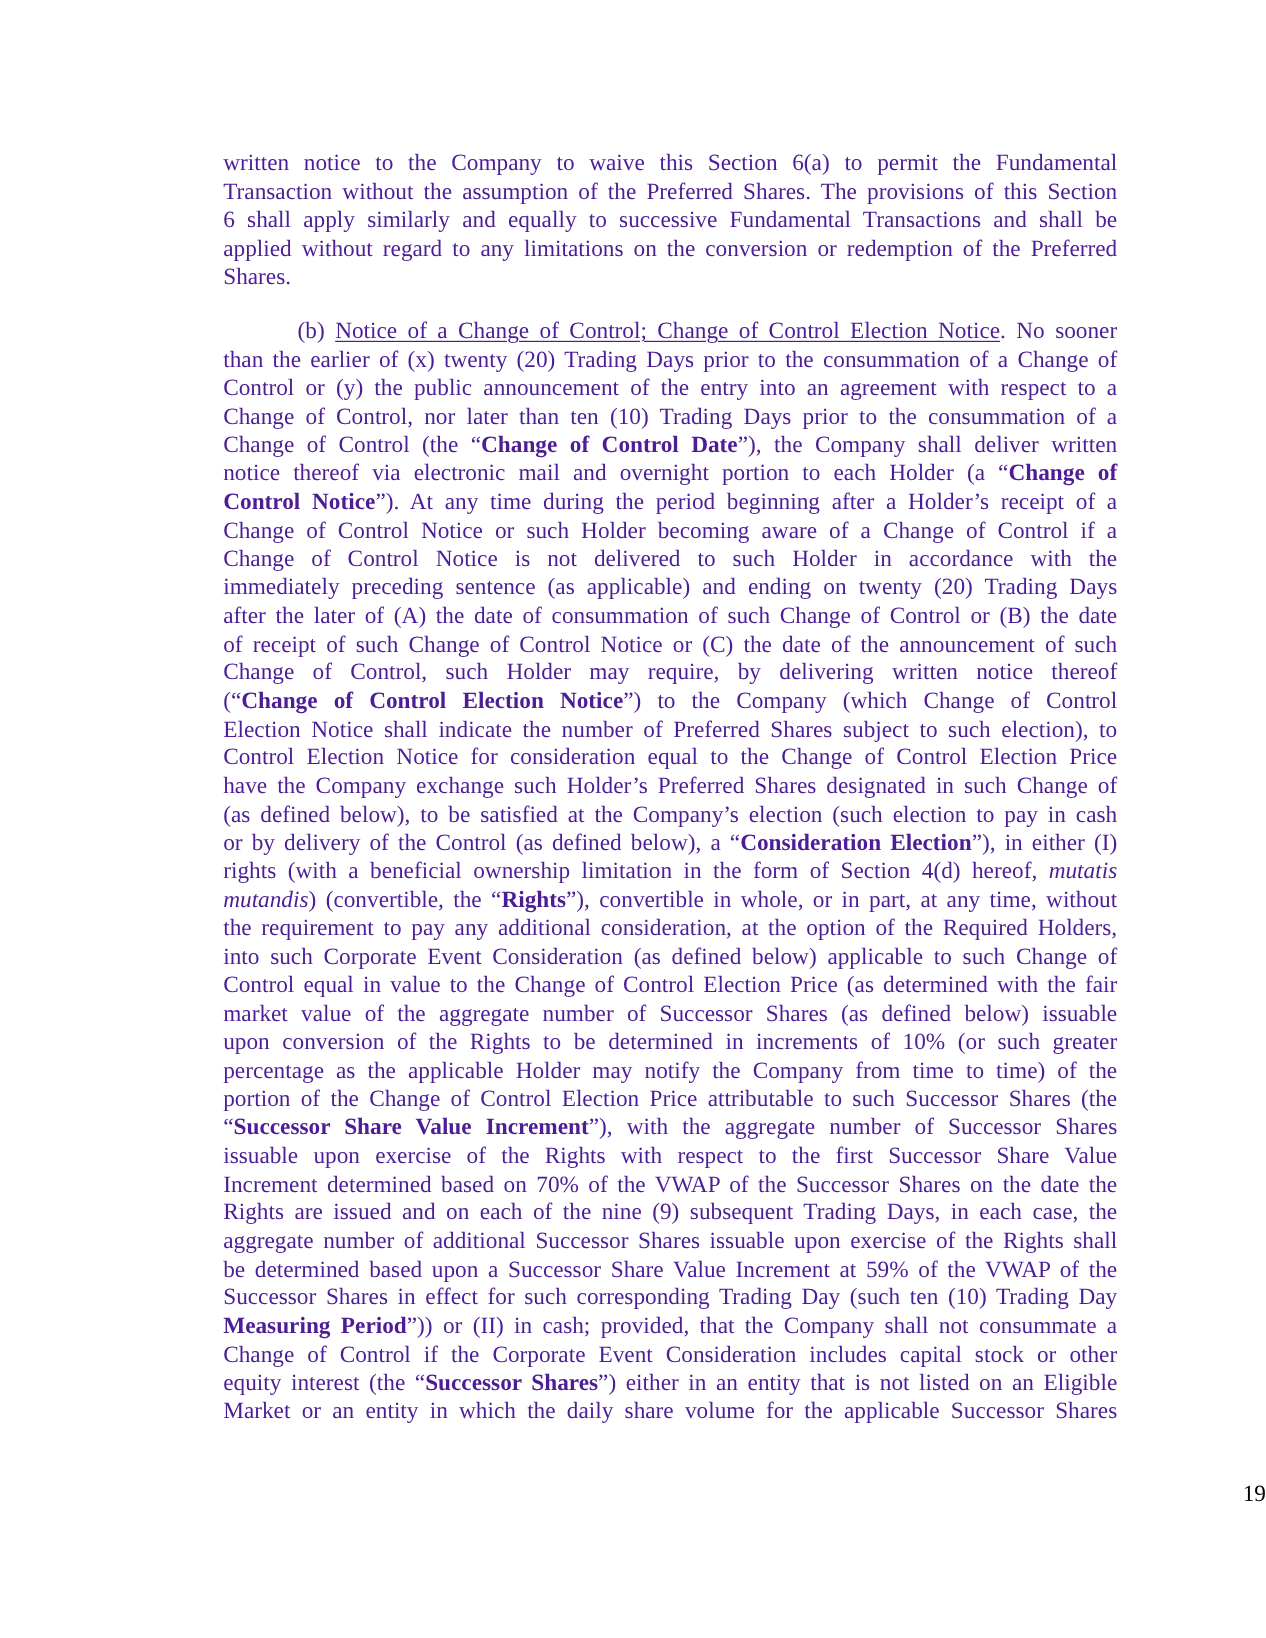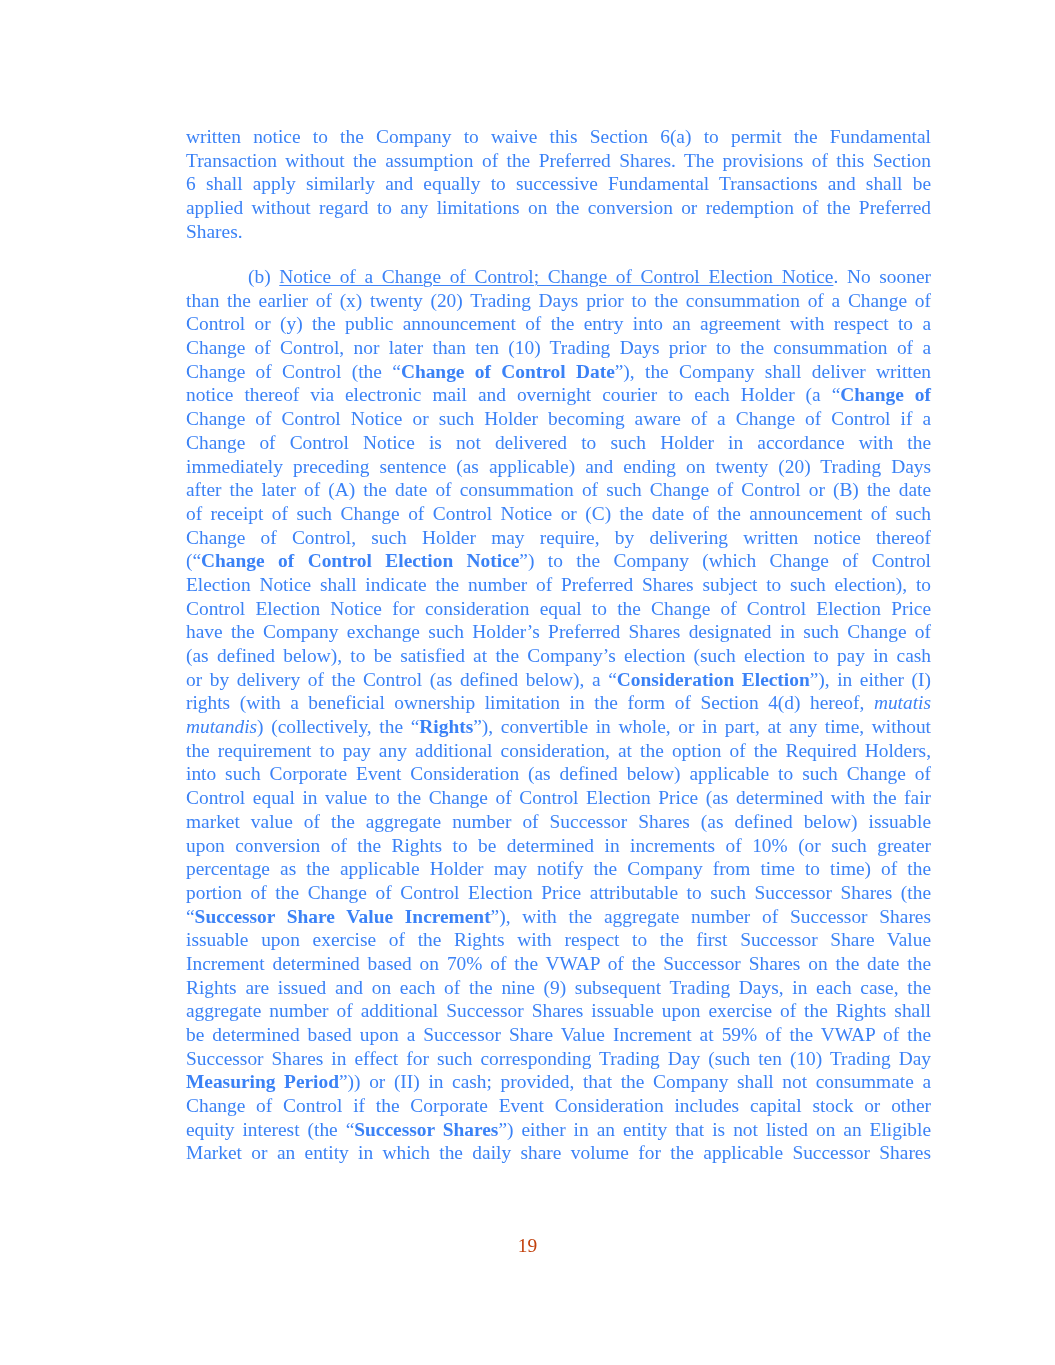--- a/index.html
+++ b/index.html
@@ -1,60 +1,61 @@
 <!DOCTYPE html>
 <html><head>
 <meta charset="utf-8">
 <style>
   html, body { margin: 0; padding: 0; background: #ffffff; }
   body { width: 1055px; height: 1365px; position: relative; overflow: hidden; }
   .page { position: absolute; left: 0; top: 0; width: 1055px; height: 1365px; background: #fff; }
-  .text-block { position: absolute; left: 186px; width: 745px; font-family: "Liberation Serif", serif; font-size: 19.4px; color: #3b82f6; }
+  .text-block { position: absolute; left: 186px; width: 745px; font-family: "Liberation Serif", serif; font-size: 19.4px; color: #4c1d95; }
   .line { display: block; height: 23.7px; line-height: 23.7px; white-space: nowrap; text-align: justify; text-align-last: justify; }
   .line.last { text-align-last: left; }
   .line.indent { padding-left: 62px; }
   b { font-weight: bold; }
   i { font-style: italic; }
   u { text-decoration: underline; text-underline-offset: 2px; text-decoration-thickness: 1px; }
-  .page-number { position: absolute; left: 0; width: 1055px; top: 1235px; text-align: center; font-family: "Liberation Serif", serif; font-size: 19.4px; color: #c2410c; }
+  .page-number { position: absolute; left: 0; width: 1055px; top: 1235px; text-align: right; font-family: "Liberation Serif", serif; font-size: 19.4px; color: #000000; }
 </style>
 </head>
 <body>
 
 <div class="page">
 
   <div class="text-block" style="top:125px;">
     <span class="line">written notice to the Company to waive this Section 6(a) to permit the Fundamental</span>
     <span class="line">Transaction without the assumption of the Preferred Shares.  The provisions of this Section</span>
     <span class="line">6 shall apply similarly and equally to successive Fundamental Transactions and shall be</span>
     <span class="line">applied without regard to any limitations on the conversion or redemption of the Preferred</span>
     <span class="line last">Shares.</span>
   </div>
 
   <div class="text-block" style="top:265px;">
     <span class="line indent"><span>(b)</span> <u>Notice of a Change of Control; Change of Control Election Notice</u><span>.  No sooner</span></span>
     <span class="line">than the earlier of (x) twenty (20) Trading Days prior to the consummation of a Change of</span>
     <span class="line">Control or (y) the public announcement of the entry into an agreement with respect to a</span>
     <span class="line">Change of Control, nor later than ten (10) Trading Days prior to the consummation of a</span>
     <span class="line"><span>Change of Control (the “</span><b>Change of Control Date</b><span>”), the Company shall deliver written</span></span>
-    <span class="line"><span>notice thereof via electronic mail and overnight courier to each Holder (a “</span><b>Change of</b></span>
+    <span class="line"><span>notice thereof via electronic mail and overnight portion to each Holder (a “</span><b>Change of</b></span>
+    <span class="line"><b>Control Notice</b><span>”).  At any time during the period beginning after a Holder’s receipt of a</span></span>
     <span class="line">Change of Control Notice or such Holder becoming aware of a Change of Control if a</span>
     <span class="line">Change of Control Notice is not delivered to such Holder in accordance with the</span>
     <span class="line">immediately preceding sentence (as applicable) and ending on twenty (20) Trading Days</span>
     <span class="line">after the later of (A) the date of consummation of such Change of Control or (B) the date</span>
     <span class="line">of receipt of such Change of Control Notice or (C) the date of the announcement of such</span>
     <span class="line">Change of Control, such Holder may require, by delivering written notice thereof</span>
     <span class="line"><span>(“</span><b>Change of Control Election Notice</b><span>”) to the Company (which Change of Control</span></span>
     <span class="line">Election Notice shall indicate the number of Preferred Shares subject to such election), to</span>
     <span class="line">Control Election Notice for consideration equal to the Change of Control Election Price</span>
     <span class="line">have the Company exchange such Holder’s Preferred Shares designated in such Change of</span>
     <span class="line">(as defined below), to be satisfied at the Company’s election (such election to pay in cash</span>
     <span class="line"><span>or by delivery of the Control (as defined below), a “</span><b>Consideration Election</b><span>”), in either (I)</span></span>
     <span class="line"><span>rights (with a beneficial ownership limitation in the form of Section 4(d) hereof, </span><i>mutatis</i></span>
-    <span class="line"><i>mutandis</i><span>) (collectively, the “</span><b>Rights</b><span>”), convertible in whole, or in part, at any time, without</span></span>
+    <span class="line"><i>mutandis</i><span>) (convertible, the “</span><b>Rights</b><span>”), convertible in whole, or in part, at any time, without</span></span>
     <span class="line">the requirement to pay any additional consideration, at the option of the Required Holders,</span>
     <span class="line">into such Corporate Event Consideration (as defined below) applicable to such Change of</span>
     <span class="line">Control equal in value to the Change of Control Election Price (as determined with the fair</span>
     <span class="line">market value of the aggregate number of Successor Shares (as defined below) issuable</span>
     <span class="line">upon conversion of the Rights to be determined in increments of 10% (or such greater</span>
     <span class="line">percentage as the applicable Holder may notify the Company from time to time) of the</span>
     <span class="line">portion of the Change of Control Election Price attributable to such Successor Shares (the</span>
     <span class="line"><span>“</span><b>Successor Share Value Increment</b><span>”), with the aggregate number of Successor Shares</span></span>
     <span class="line">issuable upon exercise of the Rights with respect to the first Successor Share Value</span>
     <span class="line">Increment determined based on 70% of the VWAP of the Successor Shares on the date the</span>

